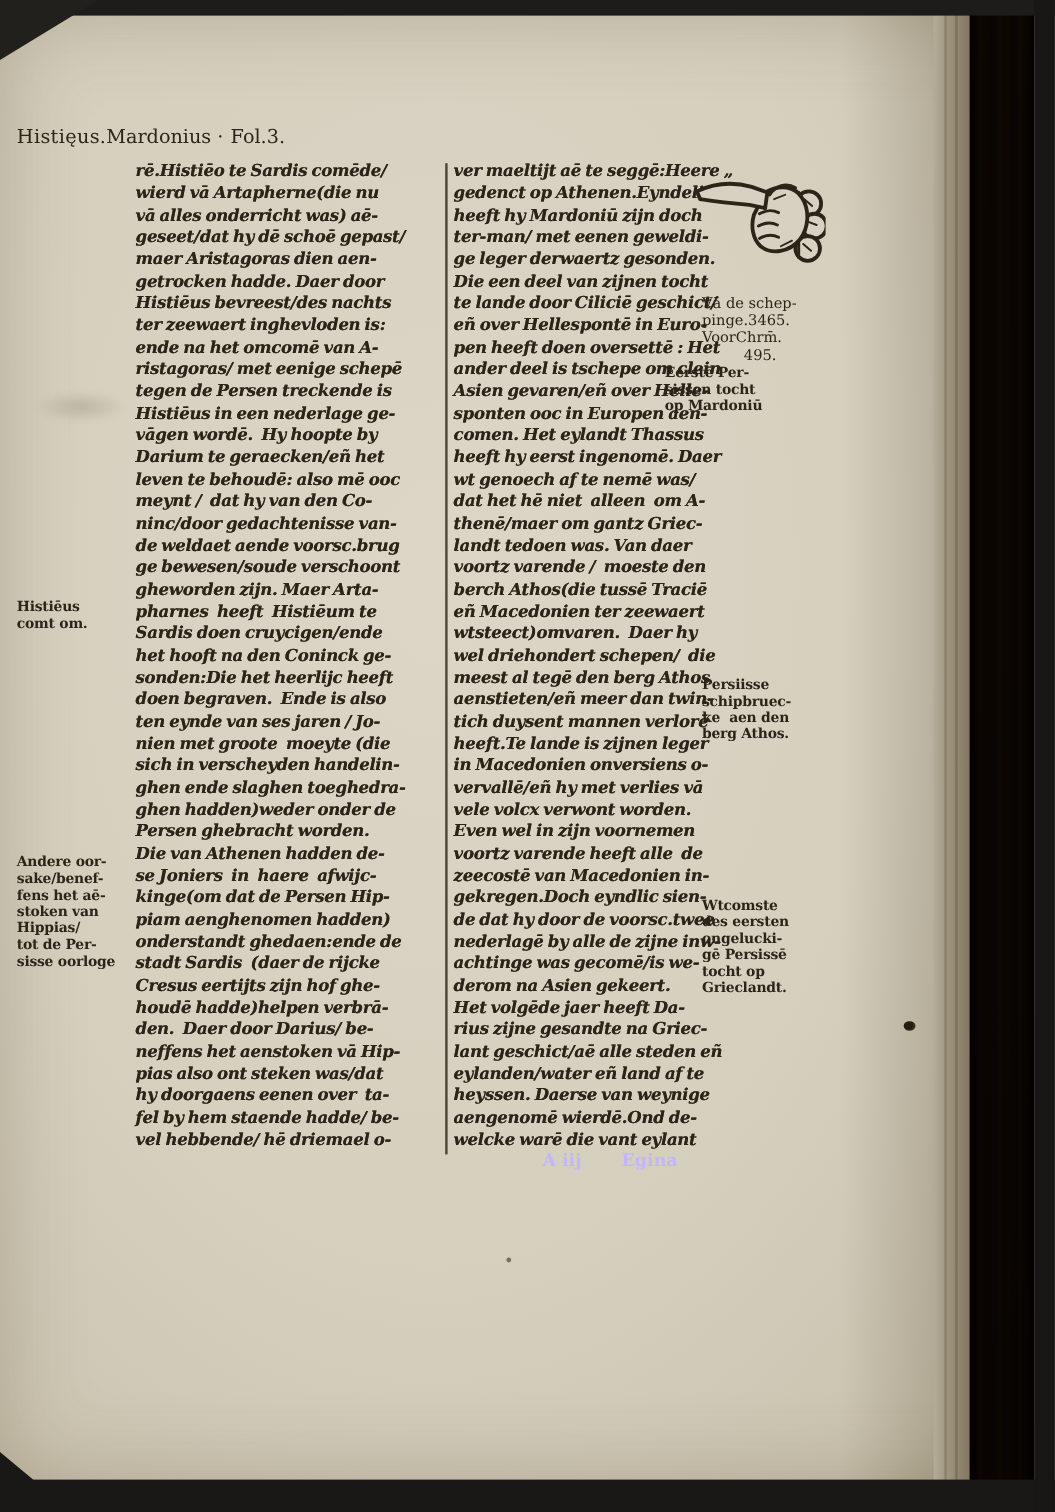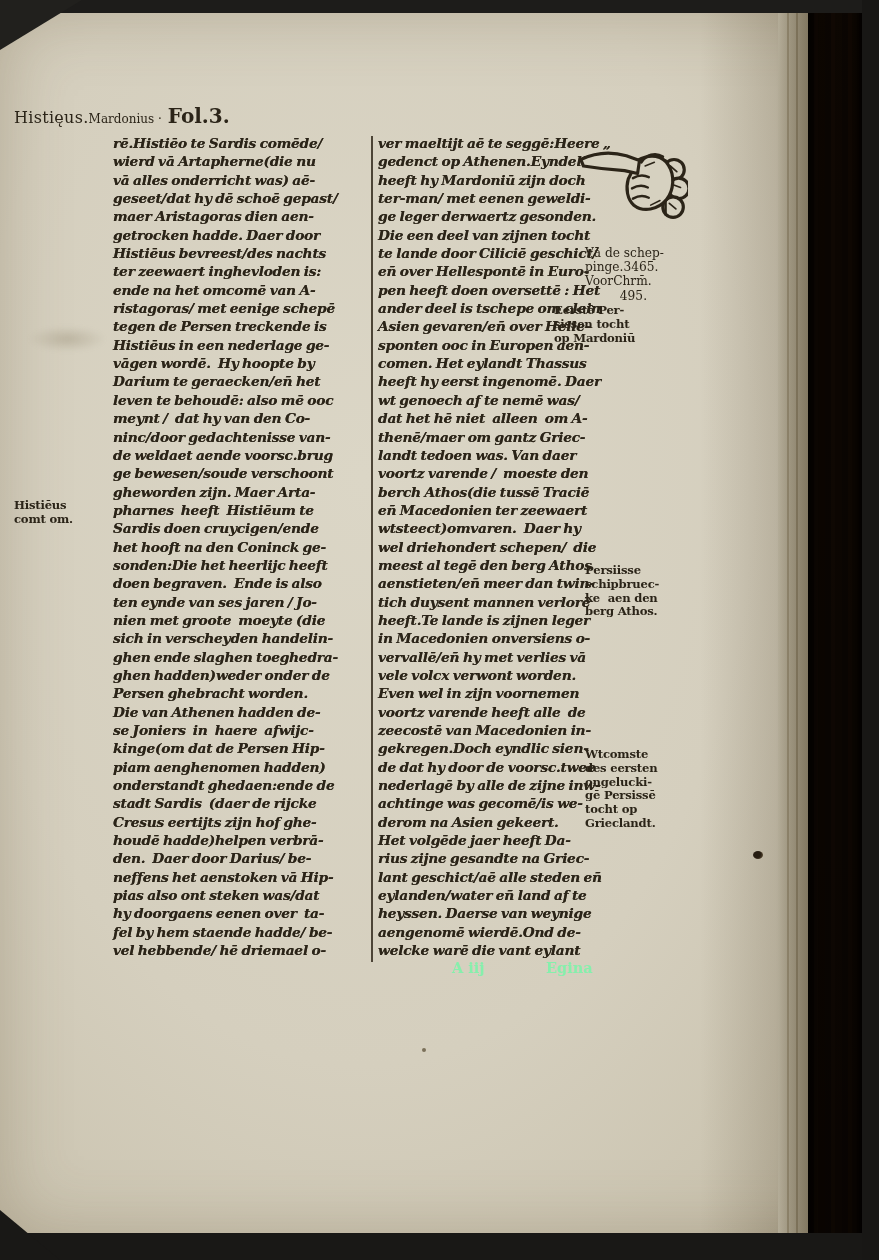--- a/index.html
+++ b/index.html
@@ -27,30 +27,30 @@
                       linear-gradient(180deg,#3a2a19,#2e2114);
            background-blend-mode:multiply;
            box-shadow:inset 6px 0 10px rgba(0,0,0,.6), inset -4px 0 8px rgba(0,0,0,.7);}
   .gutter-shadow{position:absolute;left:700px;top:12px;width:108px;height:1222px;
            background:linear-gradient(to right,rgba(70,55,30,0) 0%,rgba(70,55,30,.18) 70%,rgba(50,38,20,.38) 100%);}
   
   .ink{color:#2b2418;}
   .header-row{position:absolute;left:14px;top:104px;width:622px;height:28px;display:flex;align-items:baseline;}
   .h-left{font-size:16px;letter-spacing:.3px;}
   .h-center{flex:1;text-align:center;font-weight:bold;font-size:20.5px;letter-spacing:.4px;}
-  .h-right{font-size:12px;}
-  .h-folio{font-weight:bold;font-size:20px;margin-left:6px;}
+  .h-right{font-size:16px;}
+  .h-folio{font-weight:normal;font-size:16px;margin-left:6px;}
   .col{position:absolute;font-weight:bold;font-size:13.8px;line-height:18.35px;
        letter-spacing:-0.25px;word-spacing:-1px;white-space:pre;color:#2b2418;
        text-shadow:0 0 .4px rgba(43,36,24,.8);font-style:italic;}
   .colrule{position:absolute;left:371px;top:136px;width:1.6px;height:826px;background:#342b1d;opacity:.85;}
   .mnote{position:absolute;font-weight:bold;font-size:11.6px;line-height:13.8px;
          letter-spacing:-0.2px;white-space:pre;color:#2b2418;}
   .mnote.roman{font-weight:normal;font-size:12.2px;line-height:14.2px;letter-spacing:0;}
-  .sig{position:absolute;font-weight:bold;font-size:14.5px;color:#86efac;}
+  .sig{position:absolute;font-weight:bold;font-size:14.5px;color:#c4b5fd;}
   
   .manicule{position:absolute;left:576px;top:128px;width:112px;height:118px;}
   
   .wormhole{position:absolute;left:753px;top:851px;width:10px;height:8px;border-radius:50%;
             background:radial-gradient(circle at 40% 40%, #261d12 0 45%, #53442e 80%, transparent 100%);}
   .speck1{position:absolute;left:422px;top:1048px;width:4px;height:4px;border-radius:50%;background:#7a7059;}
   .smudge{position:absolute;left:28px;top:326px;width:78px;height:26px;border-radius:50%;
           background:radial-gradient(ellipse,rgba(140,130,105,.35),transparent 70%);filter:blur(2px);}
 </style>
 </head>
@@ -73,23 +73,24 @@
     <span class="h-right">Mardonius ·</span>
     <span class="h-folio">Fol.3.</span>
   </div>
 
   <div class="colrule"></div>
 
   <div class="col" style="left:113px;top:134px;width:258px;"><div class="tline">rē.Histiēo te Sardis comēde/</div><div class="tline">wierd vā Artapherne(die nu</div><div class="tline">vā alles onderricht was) aē-</div><div class="tline">geseet/dat hy dē schoē gepast/</div><div class="tline">maer Aristagoras dien aen-</div><div class="tline">getrocken hadde. Daer door</div><div class="tline">Histiēus bevreest/des nachts</div><div class="tline">ter zeewaert inghevloden is:</div><div class="tline">ende na het omcomē van A-</div><div class="tline">ristagoras/ met eenige schepē</div><div class="tline">tegen de Persen treckende is</div><div class="tline">Histiēus in een nederlage ge-</div><div class="tline">vāgen wordē.  Hy hoopte by</div><div class="tline">Darium te geraecken/eñ het</div><div class="tline">leven te behoudē: also mē ooc</div><div class="tline">meynt /  dat hy van den Co-</div><div class="tline">ninc/door gedachtenisse van-</div><div class="tline">de weldaet aende voorsc.brug</div><div class="tline">ge bewesen/soude verschoont</div><div class="tline">gheworden zijn. Maer Arta-</div><div class="tline">pharnes  heeft  Histiēum te</div><div class="tline">Sardis doen cruycigen/ende</div><div class="tline">het hooft na den Coninck ge-</div><div class="tline">sonden:Die het heerlijc heeft</div><div class="tline">doen begraven.  Ende is also</div><div class="tline">ten eynde van ses jaren / Jo-</div><div class="tline">nien met groote  moeyte (die</div><div class="tline">sich in verscheyden handelin-</div><div class="tline">ghen ende slaghen toeghedra-</div><div class="tline">ghen hadden)weder onder de</div><div class="tline">Persen ghebracht worden.</div><div class="tline">Die van Athenen hadden de-</div><div class="tline">se Joniers  in  haere  afwijc-</div><div class="tline">kinge(om dat de Persen Hip-</div><div class="tline">piam aenghenomen hadden)</div><div class="tline">onderstandt ghedaen:ende de</div><div class="tline">stadt Sardis  (daer de rijcke</div><div class="tline">Cresus eertijts zijn hof ghe-</div><div class="tline">houdē hadde)helpen verbrā-</div><div class="tline">den.  Daer door Darius/ be-</div><div class="tline">neffens het aenstoken vā Hip-</div><div class="tline">pias also ont steken was/dat</div><div class="tline">hy doorgaens eenen over  ta-</div><div class="tline">fel by hem staende hadde/ be-</div><div class="tline">vel hebbende/ hē driemael o-</div></div>
   <div class="col" style="left:378px;top:134px;width:256px;"><div class="tline">ver maeltijt aē te seggē:Heere „</div><div class="tline">gedenct op Athenen.Eyndelic „</div><div class="tline">heeft hy Mardoniū zijn doch</div><div class="tline">ter-man/ met eenen geweldi-</div><div class="tline">ge leger derwaertz gesonden.</div><div class="tline">Die een deel van zijnen tocht</div><div class="tline">te lande door Ciliciē geschict/</div><div class="tline">eñ over Hellespontē in Euro-</div><div class="tline">pen heeft doen oversettē : Het</div><div class="tline">ander deel is tschepe om clein</div><div class="tline">Asien gevaren/eñ over Helle-</div><div class="tline">sponten ooc in Europen aen-</div><div class="tline">comen. Het eylandt Thassus</div><div class="tline">heeft hy eerst ingenomē. Daer</div><div class="tline">wt genoech af te nemē was/</div><div class="tline">dat het hē niet  alleen  om A-</div><div class="tline">thenē/maer om gantz Griec-</div><div class="tline">landt tedoen was. Van daer</div><div class="tline">voortz varende /  moeste den</div><div class="tline">berch Athos(die tussē Traciē</div><div class="tline">eñ Macedonien ter zeewaert</div><div class="tline">wtsteect)omvaren.  Daer hy</div><div class="tline">wel driehondert schepen/  die</div><div class="tline">meest al tegē den berg Athos</div><div class="tline">aenstieten/eñ meer dan twin-</div><div class="tline">tich duysent mannen verlorē</div><div class="tline">heeft.Te lande is zijnen leger</div><div class="tline">in Macedonien onversiens o-</div><div class="tline">vervallē/eñ hy met verlies vā</div><div class="tline">vele volcx verwont worden.</div><div class="tline">Even wel in zijn voornemen</div><div class="tline">voortz varende heeft alle  de</div><div class="tline">zeecostē van Macedonien in-</div><div class="tline">gekregen.Doch eyndlic sien-</div><div class="tline">de dat hy door de voorsc.twee</div><div class="tline">nederlagē by alle de zijne inw-</div><div class="tline">achtinge was gecomē/is we-</div><div class="tline">derom na Asien gekeert.</div><div class="tline">Het volgēde jaer heeft Da-</div><div class="tline">rius zijne gesandte na Griec-</div><div class="tline">lant geschict/aē alle steden eñ</div><div class="tline">eylanden/water eñ land af te</div><div class="tline">heyssen. Daerse van weynige</div><div class="tline">aengenomē wierdē.Ond de-</div><div class="tline">welcke warē die vant eylant</div></div>
 
   <div class="sig" style="left:452px;top:959px;">A iij</div>
-  <div class="sig" style="left:546px;top:959px;">Egina</div>
+  <div class="sig" style="left:518px;top:959px;">Egina</div>
 
   <div class="mnote" style="left:14px;top:499px;"><div class="tline">Histiēus</div><div class="tline">comt om.</div></div>
+  <div class="mnote" style="left:14px;top:712px;"><div class="tline">Andere oor-</div><div class="tline">sake/benef-</div><div class="tline">fens het aē-</div><div class="tline">stoken van</div><div class="tline">Hippias/</div><div class="tline">tot de Per-</div><div class="tline">sisse oorloge</div></div>
 
   <div class="mnote roman" style="left:585px;top:246px;"><div class="tline">Vā de schep-</div><div class="tline">pinge.3465.</div><div class="tline">VoorChrm̄.</div><div class="tline">         495.</div></div>
   <div class="mnote" style="left:554px;top:304px;"><div class="tline">Eerstē Per-</div><div class="tline">sissen tocht</div><div class="tline">op Mardoniū</div></div>
   <div class="mnote" style="left:585px;top:544px;margin-top:20px;"><div class="tline">Persiisse</div><div class="tline">schipbruec-</div><div class="tline">ke  aen den</div><div class="tline">berg Athos.</div></div>
   <div class="mnote" style="left:585px;top:748px;"><div class="tline">Wtcomste</div><div class="tline">des eersten</div><div class="tline">ongelucki-</div><div class="tline">gē Persissē</div><div class="tline">tocht op</div><div class="tline">Grieclandt.</div></div>
 
   <svg class="manicule" viewBox="0 0 120 125" fill="none" stroke="#2b2418" stroke-width="3.4" stroke-linecap="round" stroke-linejoin="round">
 
     <circle cx="105" cy="44" r="11" fill="#d6d1c0"></circle>
     <circle cx="110" cy="64" r="11" fill="#d6d1c0"></circle>

